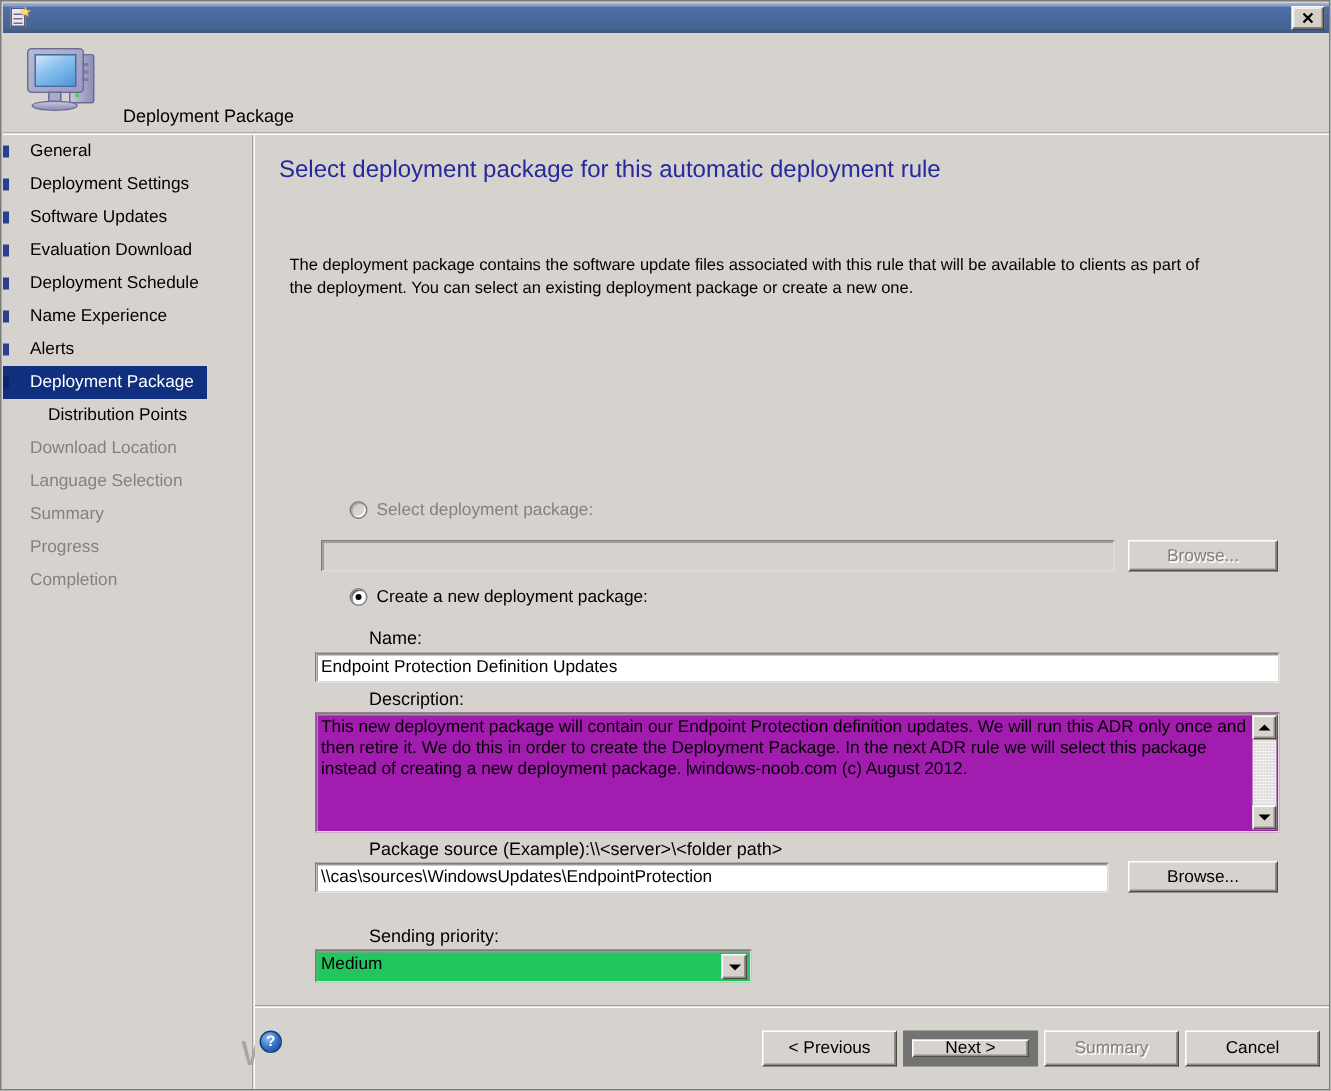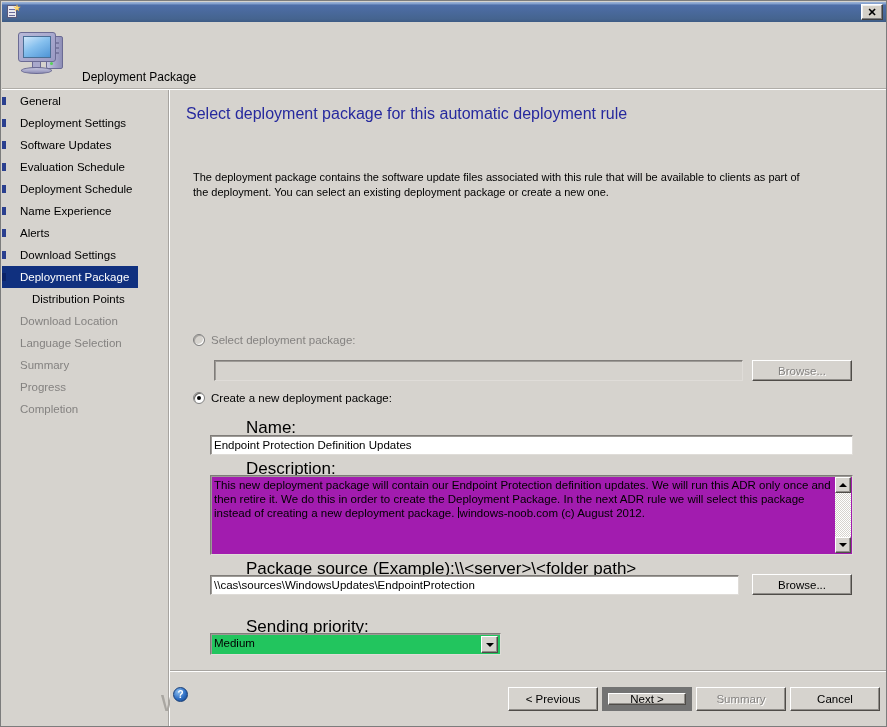--- a/index.html
+++ b/index.html
@@ -232,20 +232,21 @@
     font-size: 11px;
     line-height: 15px;
     color: #000;
   }
 
   
   .radio-row {
     position: absolute;
     display: flex;
     align-items: flex-start;
+    margin-left: 40px;
   }
   .radio {
     width: 12px; height: 12px;
     border-radius: 50%;
     background: #ffffff;
     border: 1px solid #808080;
     box-shadow: inset 1px 1px 0 #6d6a66, inset -1px -1px 0 #ffffff;
     box-sizing: border-box;
     position: relative;
     margin-right: 6px;
@@ -262,21 +263,21 @@
     width: 4px; height: 4px;
     border-radius: 50%;
     background: #000000;
   }
   .radio-label { font-size: 11.5px; color: #000; white-space: nowrap; }
   .radio-label.disabled { color: #848280; }
 
   
   .fld-label {
     position: absolute;
-    font-size: 17px;
+    font-size: 12px;
     color: #000;
     white-space: nowrap;
     padding-left: 36px;
   }
 
   
   .textbox {
     position: absolute;
     background: #ffffff;
     border: 1px solid #7f7c79;
@@ -490,25 +491,24 @@
     </div>
     <div class="header-title">Deployment Package</div>
   </div>
   <div class="header-rule2"></div>
   <div class="header-rule"></div>
 
   <div class="sidebar" id="sidebar">
       <div class="side-item"><span class="side-tick"></span><span>General</span></div>
       <div class="side-item"><span class="side-tick"></span><span>Deployment Settings</span></div>
       <div class="side-item"><span class="side-tick"></span><span>Software Updates</span></div>
-      <div class="side-item"><span class="side-tick"></span><span>Evaluation Schedule</span></div>
+      <div class="side-item"><span class="side-tick"></span><span>Evaluation Download</span></div>
       <div class="side-item"><span class="side-tick"></span><span>Deployment Schedule</span></div>
       <div class="side-item"><span class="side-tick"></span><span>Name Experience</span></div>
       <div class="side-item"><span class="side-tick"></span><span>Alerts</span></div>
-      <div class="side-item"><span class="side-tick"></span><span>Download Settings</span></div>
       <div class="side-item active"><span class="side-tick"></span><span>Deployment Package</span></div>
       <div class="side-item sub"><span>Distribution Points</span></div>
       <div class="side-item disabled"><span>Download Location</span></div>
       <div class="side-item disabled"><span>Language Selection</span></div>
       <div class="side-item disabled"><span>Summary</span></div>
       <div class="side-item disabled"><span>Progress</span></div>
       <div class="side-item disabled"><span>Completion</span></div>
     </div>
   <div class="vdivider"></div>
   <div class="vdivider2"></div>

